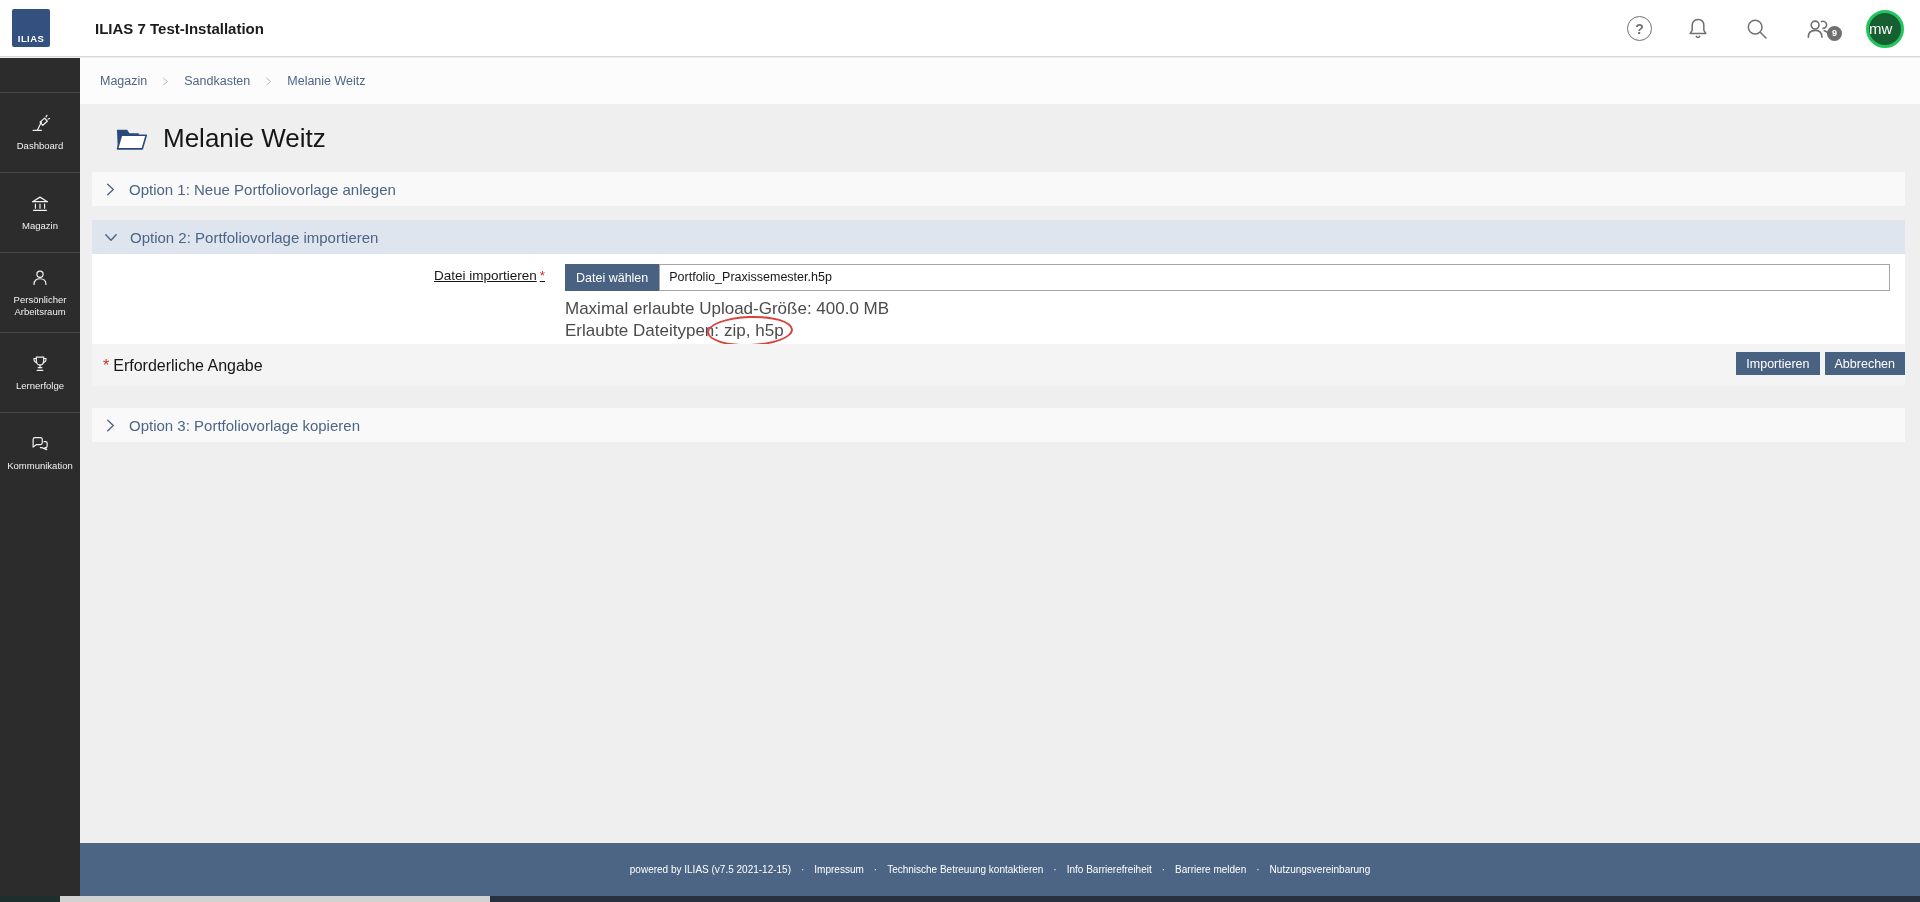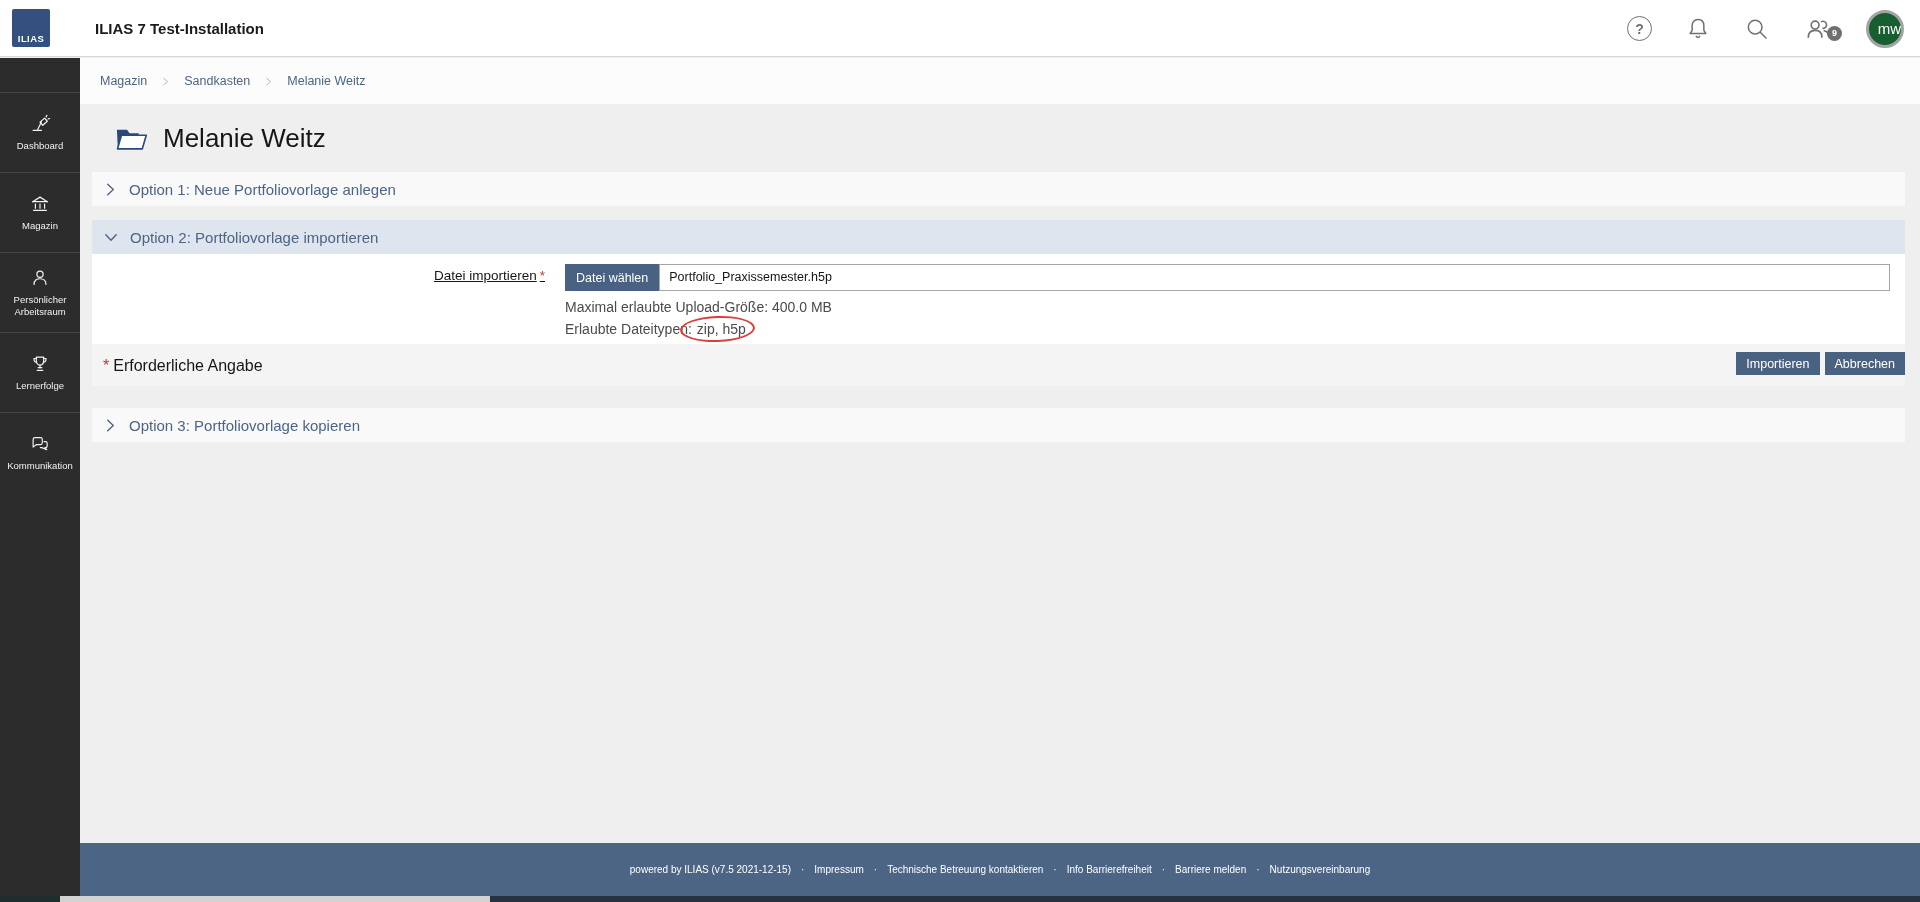--- a/index.html
+++ b/index.html
@@ -17,22 +17,22 @@
           font-size:15px; font-weight:600; color:#1b1b1b; }
   #topbar-icons { position:absolute; right:16px; top:0; height:57px; display:flex; align-items:center; gap:33px; }
   .tb-icon { display:flex; align-items:center; justify-content:center; cursor:pointer; }
   .tb-icon svg { stroke:#707070; fill:none; stroke-width:1.4; stroke-linecap:round; stroke-linejoin:round; }
   .help-circle { width:25px; height:25px; border:1.6px solid #707070; border-radius:50%;
           color:#707070; font-size:14px; font-weight:600; display:flex; align-items:center; justify-content:center; }
   .users-wrap { position:relative; }
   .badge { position:absolute; right:-9px; bottom:2px; width:15px; height:15px; background:#6f6f6f;
           border-radius:50%; color:#fff; font-size:9px; font-weight:bold; display:flex;
           align-items:center; justify-content:center; }
-  #avatar { width:38px; height:38px; border-radius:50%; background:#175f31; border:3px solid #a3a3a3;
-          color:#fff; font-size:15px; display:flex; align-items:center; justify-content:flex-end; cursor:pointer; }
+  #avatar { width:38px; height:38px; border-radius:50%; background:#175f31; border:3px solid #22c55e;
+          color:#fff; font-size:15px; display:flex; align-items:center; justify-content:flex-start; cursor:pointer; }
 
   
   #breadcrumb-bar { position:absolute; top:58px; left:80px; width:1840px; height:46px; background:#fcfcfc; }
   #breadcrumb { display:flex; align-items:center; height:46px; padding-left:20px; }
   .crumb { color:#4c6586; font-size:12.5px; cursor:pointer; }
   .crumb-sep { margin:0 13px; display:flex; align-items:center; }
   .crumb-sep svg { stroke:#b3b3b3; fill:none; stroke-width:1.4; }
 
   
   #sidebar { position:absolute; top:58px; left:0; width:80px; height:844px; background:#2c2c2c;
@@ -56,21 +56,21 @@
   #acc1 { top:68px; } #acc2 { top:116px; } #acc3 { top:304px; }
 
   #panel { position:absolute; left:12px; top:150px; width:1813px; height:90px; background:#ffffff; }
   #file-label { position:absolute; left:0; top:14px; width:453px; text-align:right; font-size:13.5px; color:#161616;text-decoration:underline; }
   .req-star { color:#c9302c; margin-left:3px; }
   #file-group { position:absolute; left:473px; top:10px; width:1325px; height:27px; display:flex; }
   #choose-btn { background:#4a6282; color:#fff; border:none; font-size:12.5px; padding:0 11px;
           height:27px; cursor:pointer; font-family:"Liberation Sans", sans-serif; }
   #file-value { flex:1; border:1px solid #a6a6a6; background:#fff; font-size:12.5px; color:#161616;
           line-height:25px; padding-left:9px; white-space:nowrap; overflow:hidden; cursor:pointer; }
-  .byline { position:absolute; left:473px; font-size:14px; color:#4b4b4b; }
+  .byline { position:absolute; left:473px; font-size:17px; color:#4b4b4b; }
   #byline-max { top:45px; }
   #byline-types { top:67px; }
   #types-value { position:relative; margin-left:5px; display:inline-block; }
   #red-ellipse { position:absolute; left:-17px; right:-9px; top:-5px; bottom:-5px;
           border:2px solid #d9403a; border-radius:50%; transform:rotate(-2deg); pointer-events:none; }
 
   #cmdrow { position:absolute; left:12px; top:240px; width:1813px; height:42px; background:#f4f4f4; }
   #req-note { position:absolute; left:11px; top:13px; font-size:16px; color:#161616; }
   #req-note .req-star { margin:0 4px 0 0; }
   #cmd-buttons { position:absolute; right:0; top:8px; display:flex; gap:5px; }

